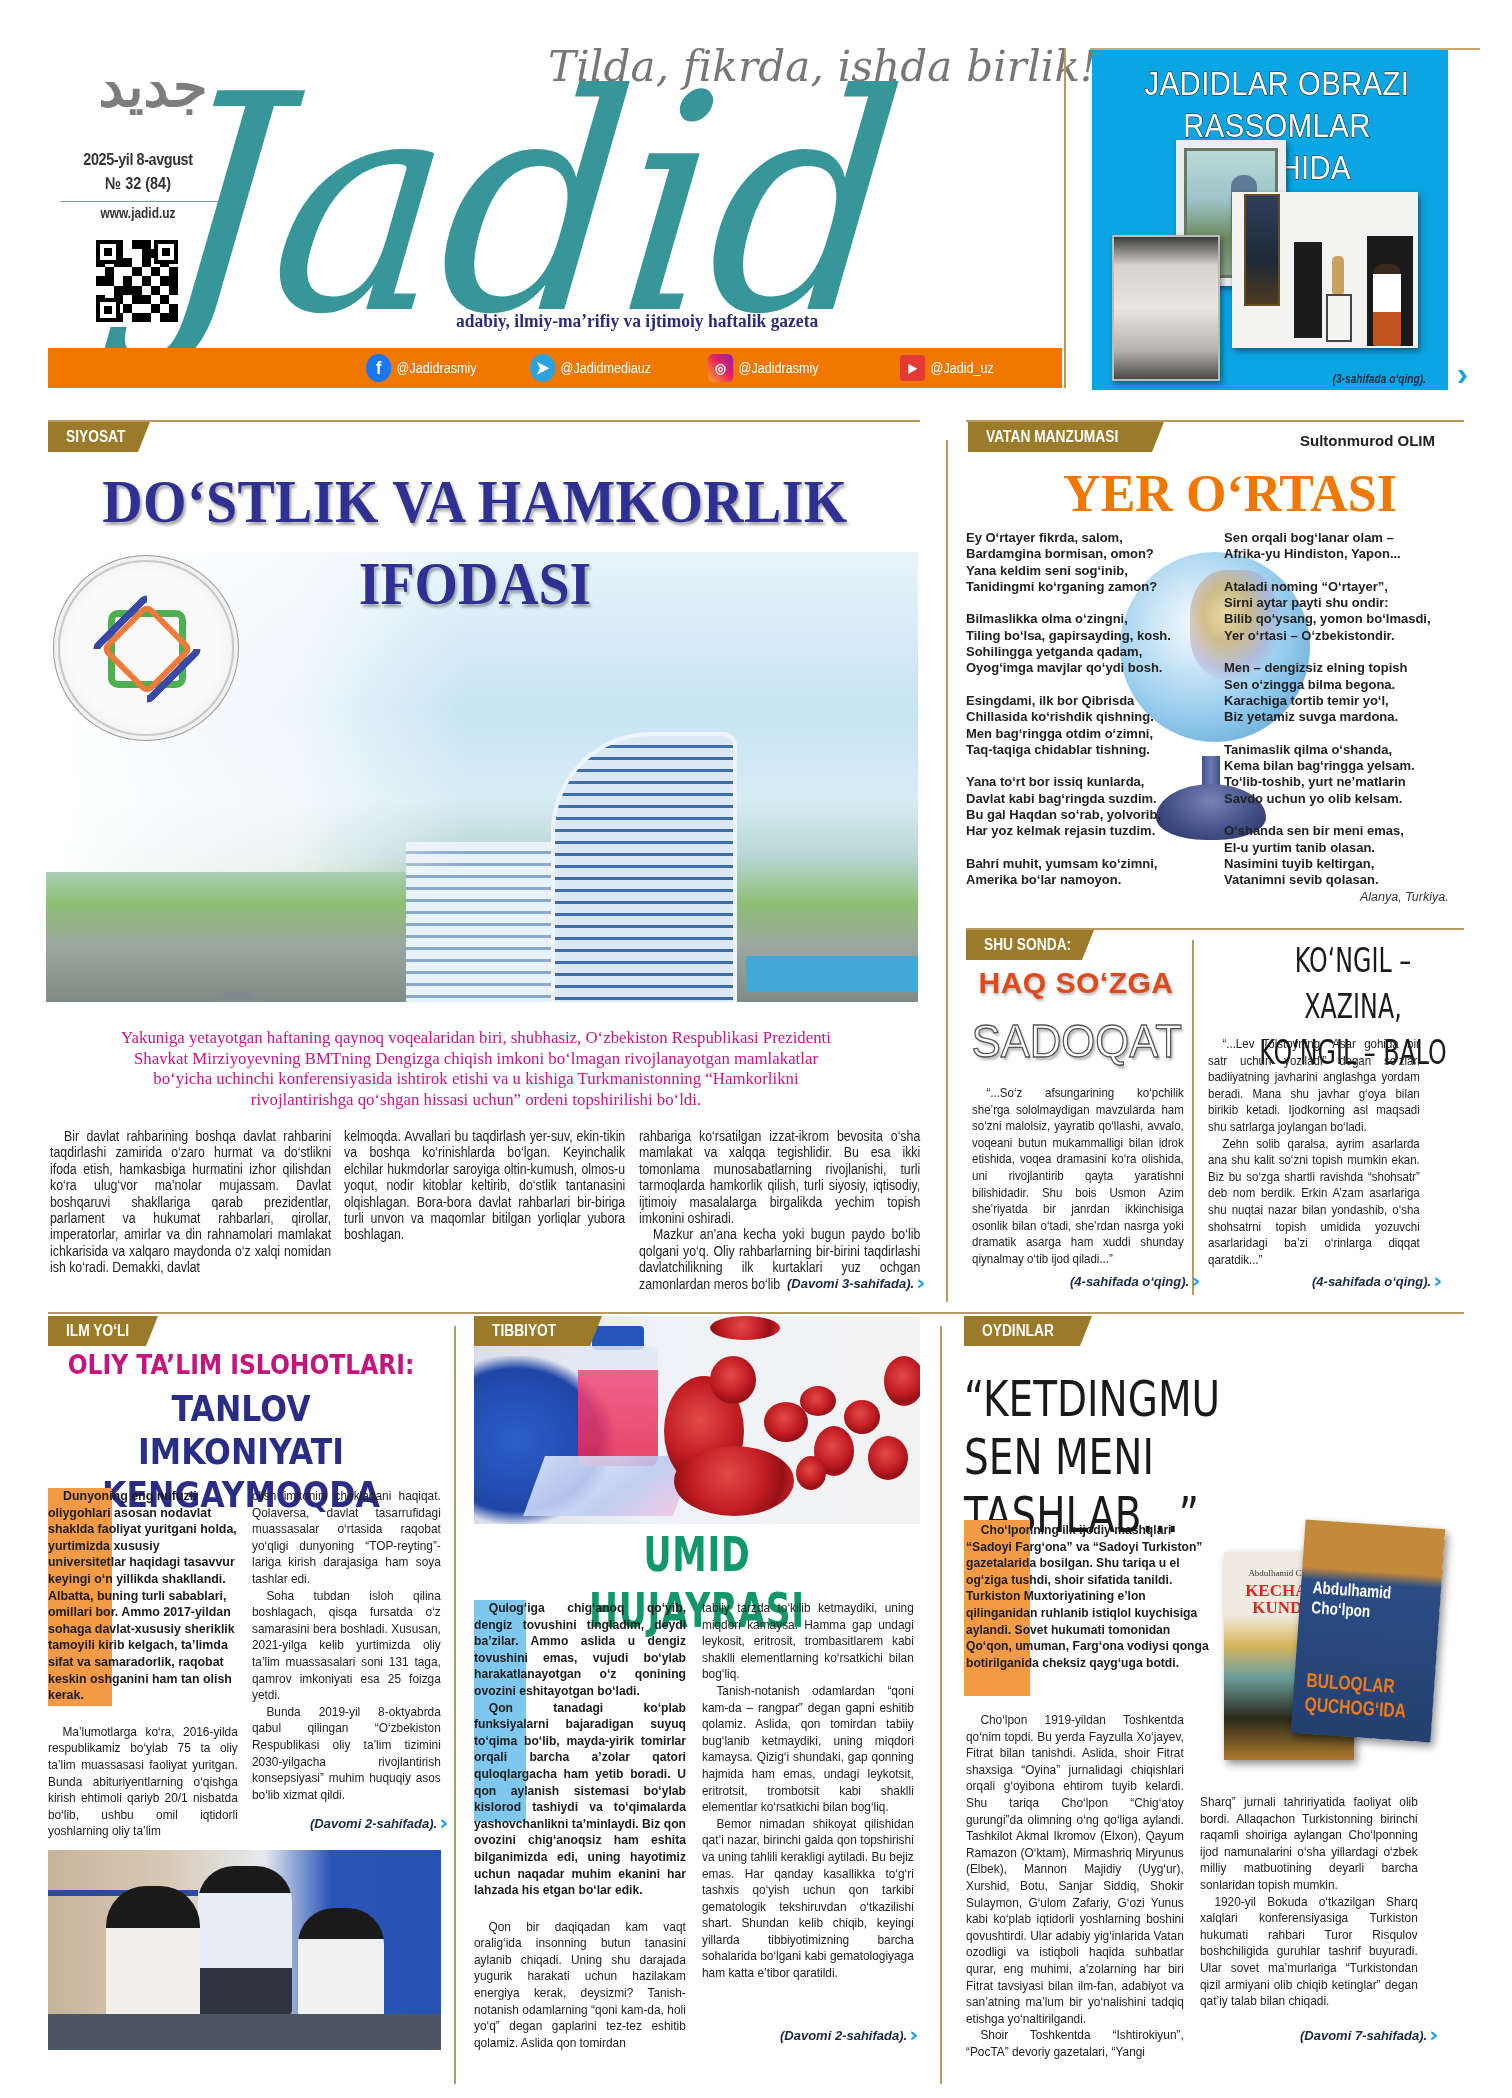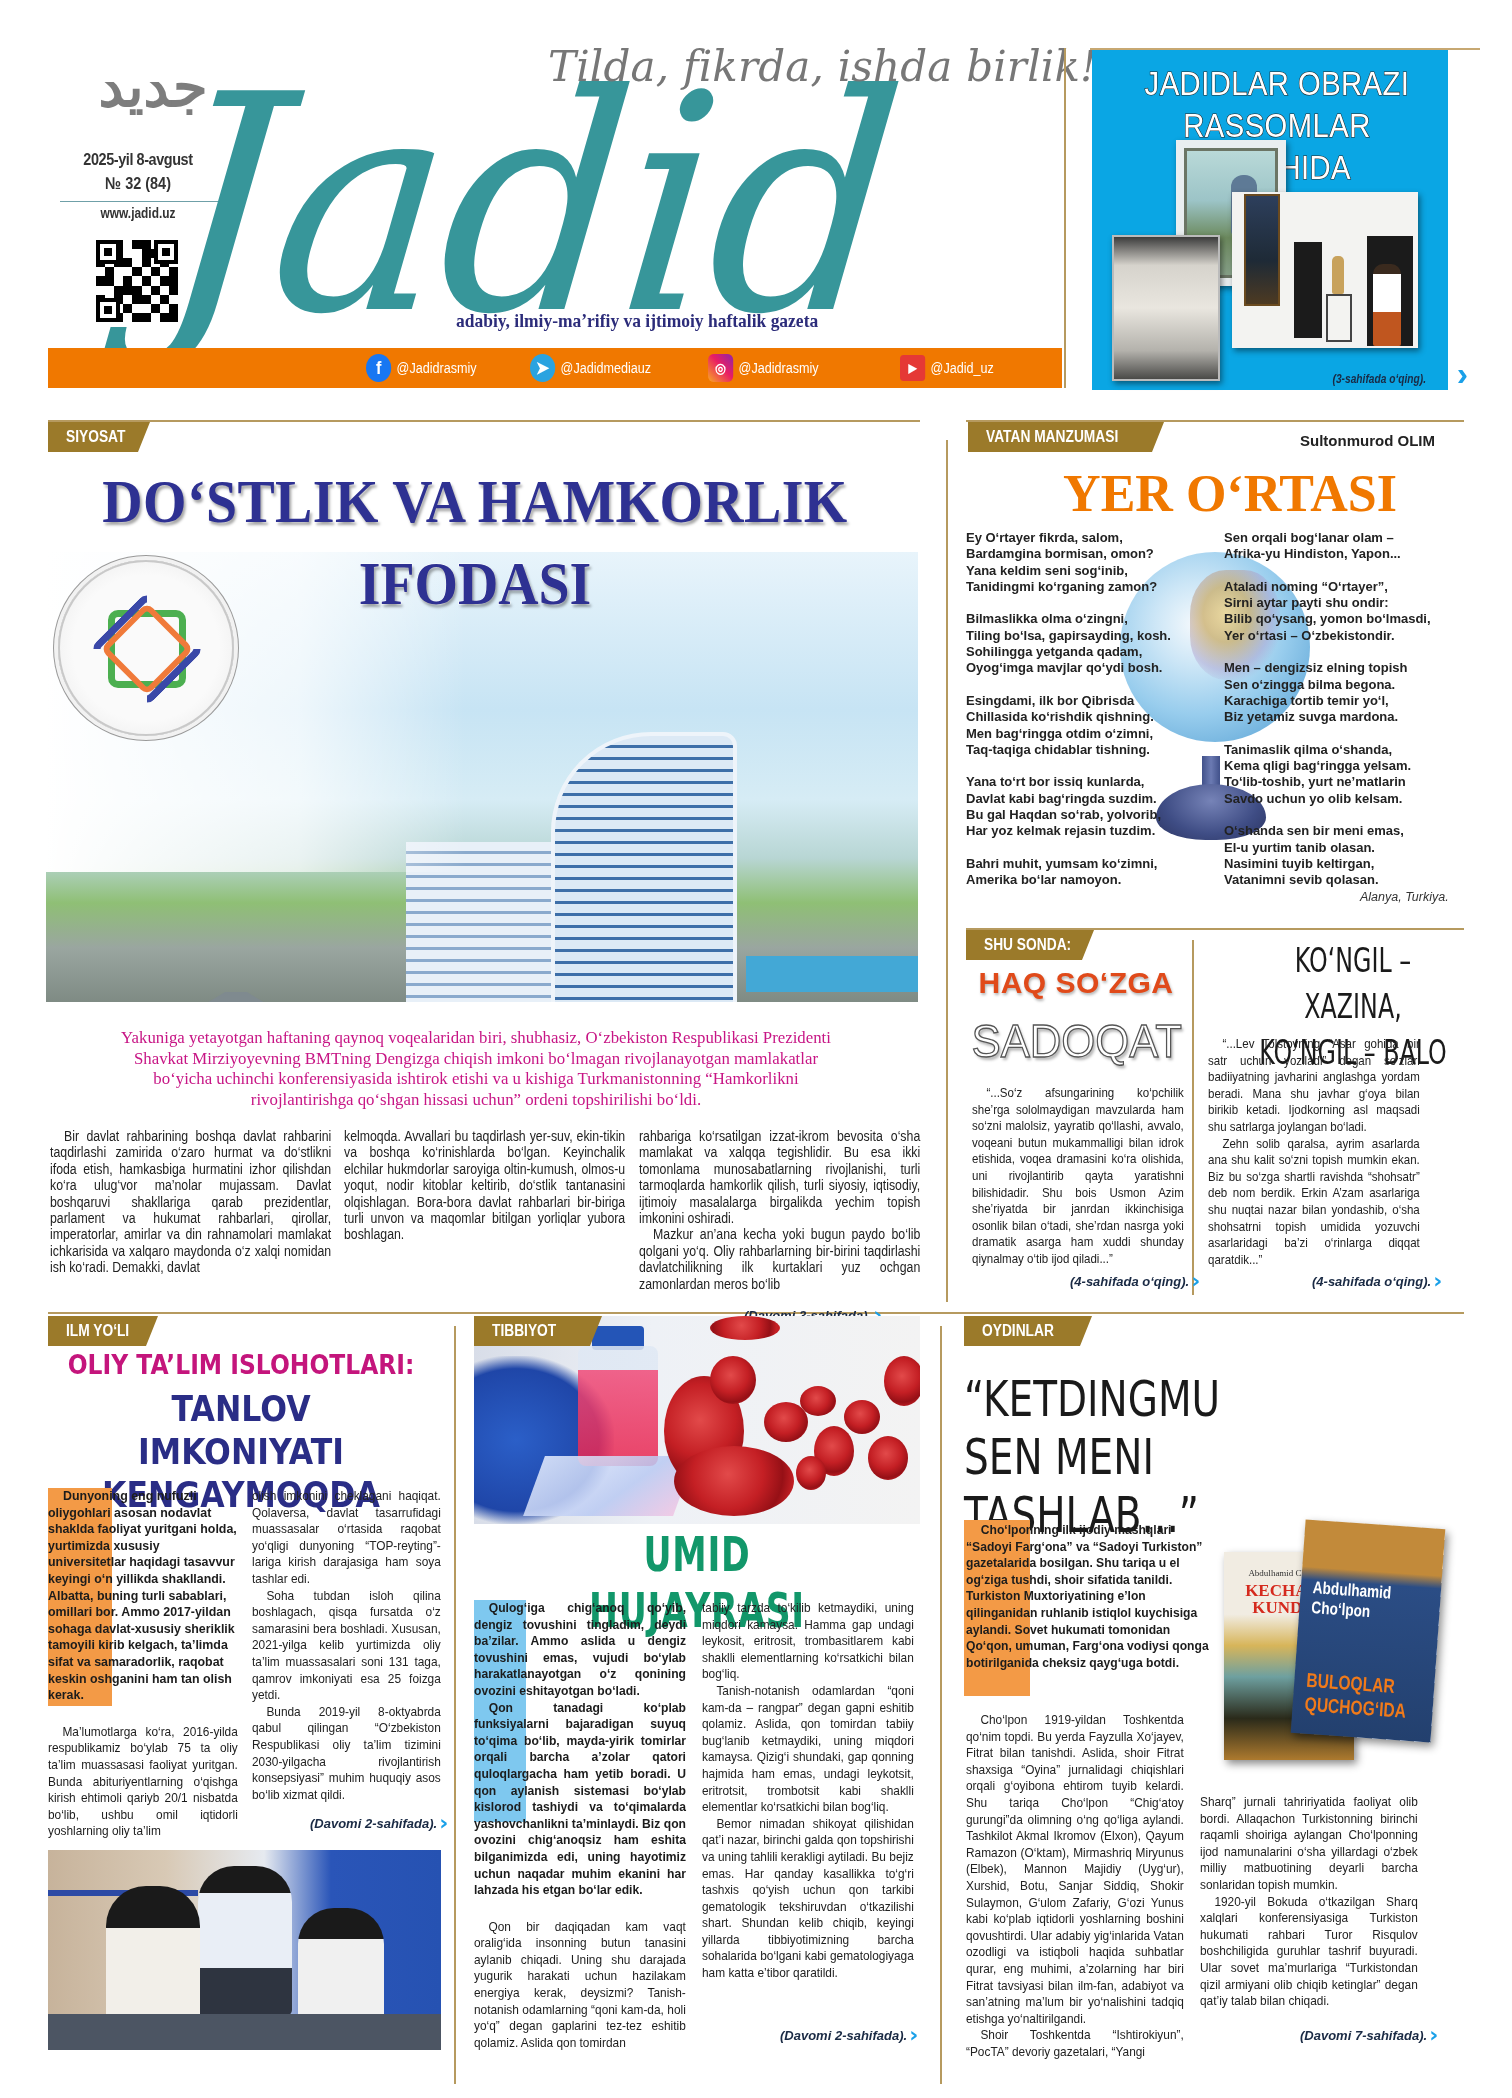--- a/index.html
+++ b/index.html
@@ -329,21 +329,21 @@
       <p class="ind">Bir davlat rahbarining boshqa davlat rahbarini taqdirlashi zamirida o‘zaro hurmat va do‘stlikni ifoda etish, hamkasbiga hurmatini izhor qilishdan ko‘ra ulug‘vor ma’nolar mujassam. Davlat boshqaruvi shakllariga qarab prezidentlar, parlament va hukumat rahbarlari, qirollar, imperatorlar, amirlar va din rahnamolari mamlakat ichkarisida va xalqaro maydonda o‘z xalqi nomidan ish ko‘radi. Demakki, davlat</p>
     </div>
   <div>
       <p>kelmoqda. Avvallari bu taqdirlash yer-suv, ekin-tikin va boshqa ko‘rinishlarda bo‘lgan. Keyinchalik elchilar hukmdorlar saroyiga oltin-kumush, olmos-u yoqut, nodir kitoblar keltirib, do‘stlik tantanasini olqishlagan. Bora-bora davlat rahbarlari bir-biriga turli unvon va maqomlar bitilgan yorliqlar yubora boshlagan.</p>
     </div>
   <div>
       <p>rahbariga ko‘rsatilgan izzat-ikrom bevosita o‘sha mamlakat va xalqqa tegishlidir. Bu esa ikki tomonlama munosabatlarning rivojlanishi, turli tarmoqlarda hamkorlik qilish, turli siyosiy, iqtisodiy, ijtimoiy masalalarga birgalikda yechim topish imkonini oshiradi.</p>
       <p class="ind">Mazkur an’ana kecha yoki bugun paydo bo‘lib qolgani yo‘q. Oliy rahbarlarning bir-birini taqdirlashi davlatchilikning ilk kurtaklari yuz ochgan zamonlardan meros bo‘lib</p>
     </div>
 </div>
-<div class="abs more-wrap" style="left:744px;top:1272px;margin-top:32px;">
+<div class="abs more-wrap" style="left:787px;top:1272px;">
   <span class="more">(Davomi 3-sahifada).</span>
   <span class="chev">›</span>
 </div>
 
 <div class="tag" style="left:968px;top:422px;width:196px;"><span>VATAN MANZUMASI</span></div>
 <div class="abs poem-author">Sultonmurod OLIM</div>
 <div class="abs poem-title">YER O‘RTASI</div>
 <div class="abs globe"></div>
 <div class="abs globe-land"></div>
 <div class="abs globe-stand">
@@ -393,21 +393,21 @@
         <div>Yer o‘rtasi – O‘zbekistondir.</div>
       </div>
     <div class="stanza">
         <div>Men – dengizsiz elning topish</div>
         <div>Sen o‘zingga bilma begona.</div>
         <div>Karachiga tortib temir yo‘l,</div>
         <div>Biz yetamiz suvga mardona.</div>
       </div>
     <div class="stanza">
         <div>Tanimaslik qilma o‘shanda,</div>
-        <div>Kema qligi bag‘ringga yelsam.</div>
+        <div>Kema bilan bag‘ringga yelsam.</div>
         <div>To‘lib-toshib, yurt ne’matlarin</div>
         <div>Savdo uchun yo olib kelsam.</div>
       </div>
     <div class="stanza">
         <div>O‘shanda sen bir meni emas,</div>
         <div>El-u yurtim tanib olasan.</div>
         <div>Nasimini tuyib keltirgan,</div>
         <div>Vatanimni sevib qolasan.</div>
       </div>
   </div>

